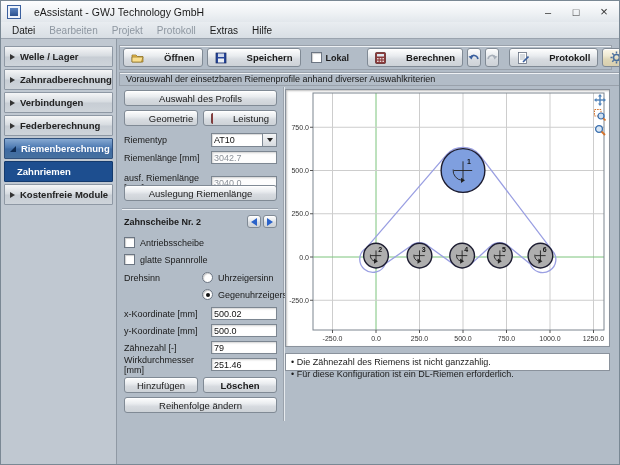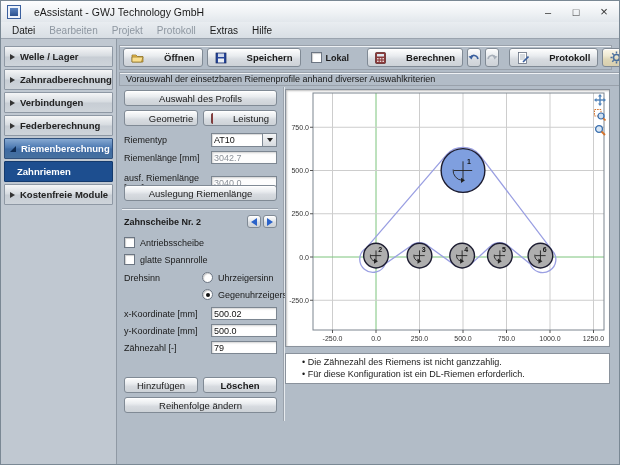--- a/index.html
+++ b/index.html
@@ -88,22 +88,22 @@
   .radio.checked:after{content:"";position:absolute;left:2.5px;top:2.5px;width:4px;height:4px;
     border-radius:50%;background:#111;}
   .cb-label,.radio-label{font-size:9px;color:#1a1a1a;}
   
   #chartpanel{position:absolute;left:284px;top:88px;width:325px;height:258px;
     background:#fff;border:1px solid #8a929c;box-shadow:inset 1px 1px 2px rgba(0,0,0,.25);
     box-sizing:border-box;}
   #chart-tools{position:absolute;right:3px;top:3px;display:flex;flex-direction:column;gap:2px;}
   .ctool{width:13px;height:13px;display:flex;align-items:center;justify-content:center;cursor:default;}
   
-  #msgpanel{position:absolute;left:284px;top:352px;width:325px;height:31px;background:#fff;
-    border:1px solid #8a929c;box-sizing:border-box;padding:2px 16px;}
+  #msgpanel{position:absolute;left:284px;top:352px;width:325px;height:18px;background:#fff;
+    border:1px solid #8a929c;box-sizing:border-box;padding:2px 5px;}
   .msg{font-size:9px;color:#1a1a1a;line-height:12px;}
   .msg:before{content:"• ";}
 </style>
 </head>
 <body>
 
 <div id="titlebar">
   <span id="app-icon"></span>
   <span id="title-text">eAssistant - GWJ Technology GmbH</span>
   <span id="win-controls">
@@ -318,20 +318,24 @@
     <span class="flabel">x-Koordinate [mm]</span>
     <input class="finput" value="500.02" style="">
   </div>
   <div class="frow" style="top:236px;">
     <span class="flabel">y-Koordinate [mm]</span>
     <input class="finput" value="500.0" style="">
   </div>
   <div class="frow" style="top:253px;">
     <span class="flabel">Zähnezahl [-]</span>
     <input class="finput" value="79" style="">
+  </div>
+  <div class="frow" style="top:270px;">
+    <span class="flabel">Wirkdurchmesser [mm]</span>
+    <input class="finput" value="251.46" style="">
   </div>
 
   <button class="btn3d half-btn" style="top:290px;left:5px;">
     <span>Hinzufügen</span>
   </button>
   <button class="btn3d half-btn" style="top:290px;left:84px;font-weight:bold;">
     <span>Löschen</span>
   </button>
   <button class="btn3d wide-btn" style="top:310px;">
     <span>Reihenfolge ändern</span>

